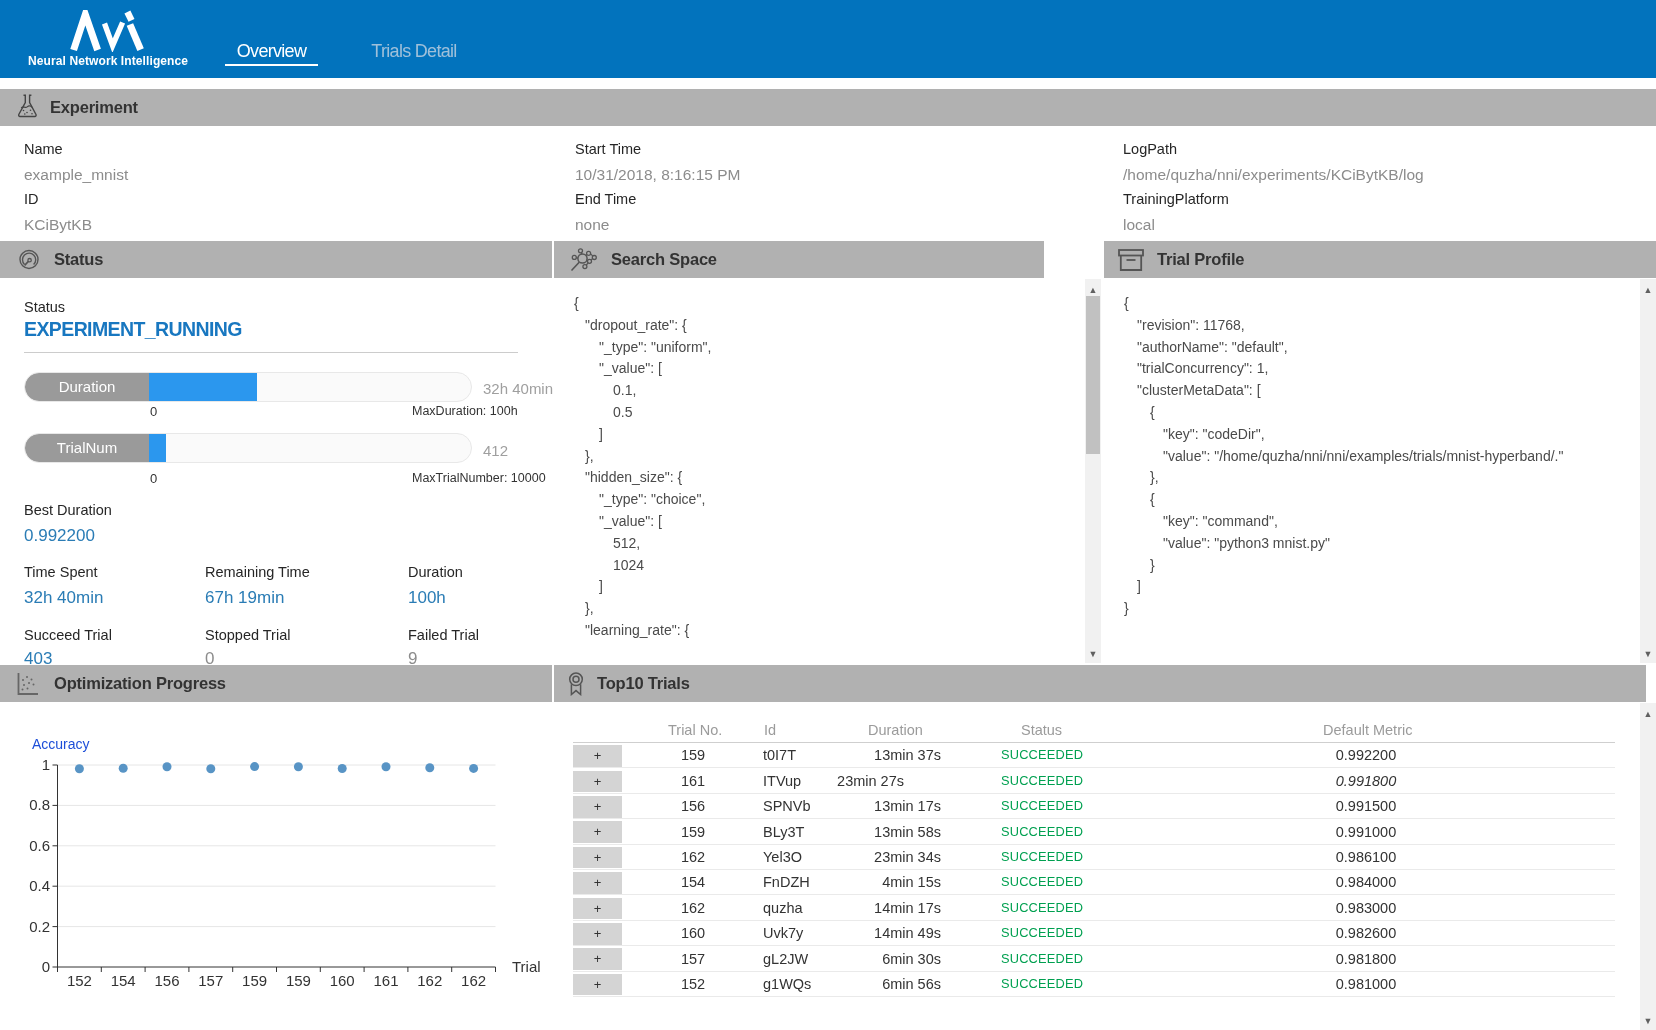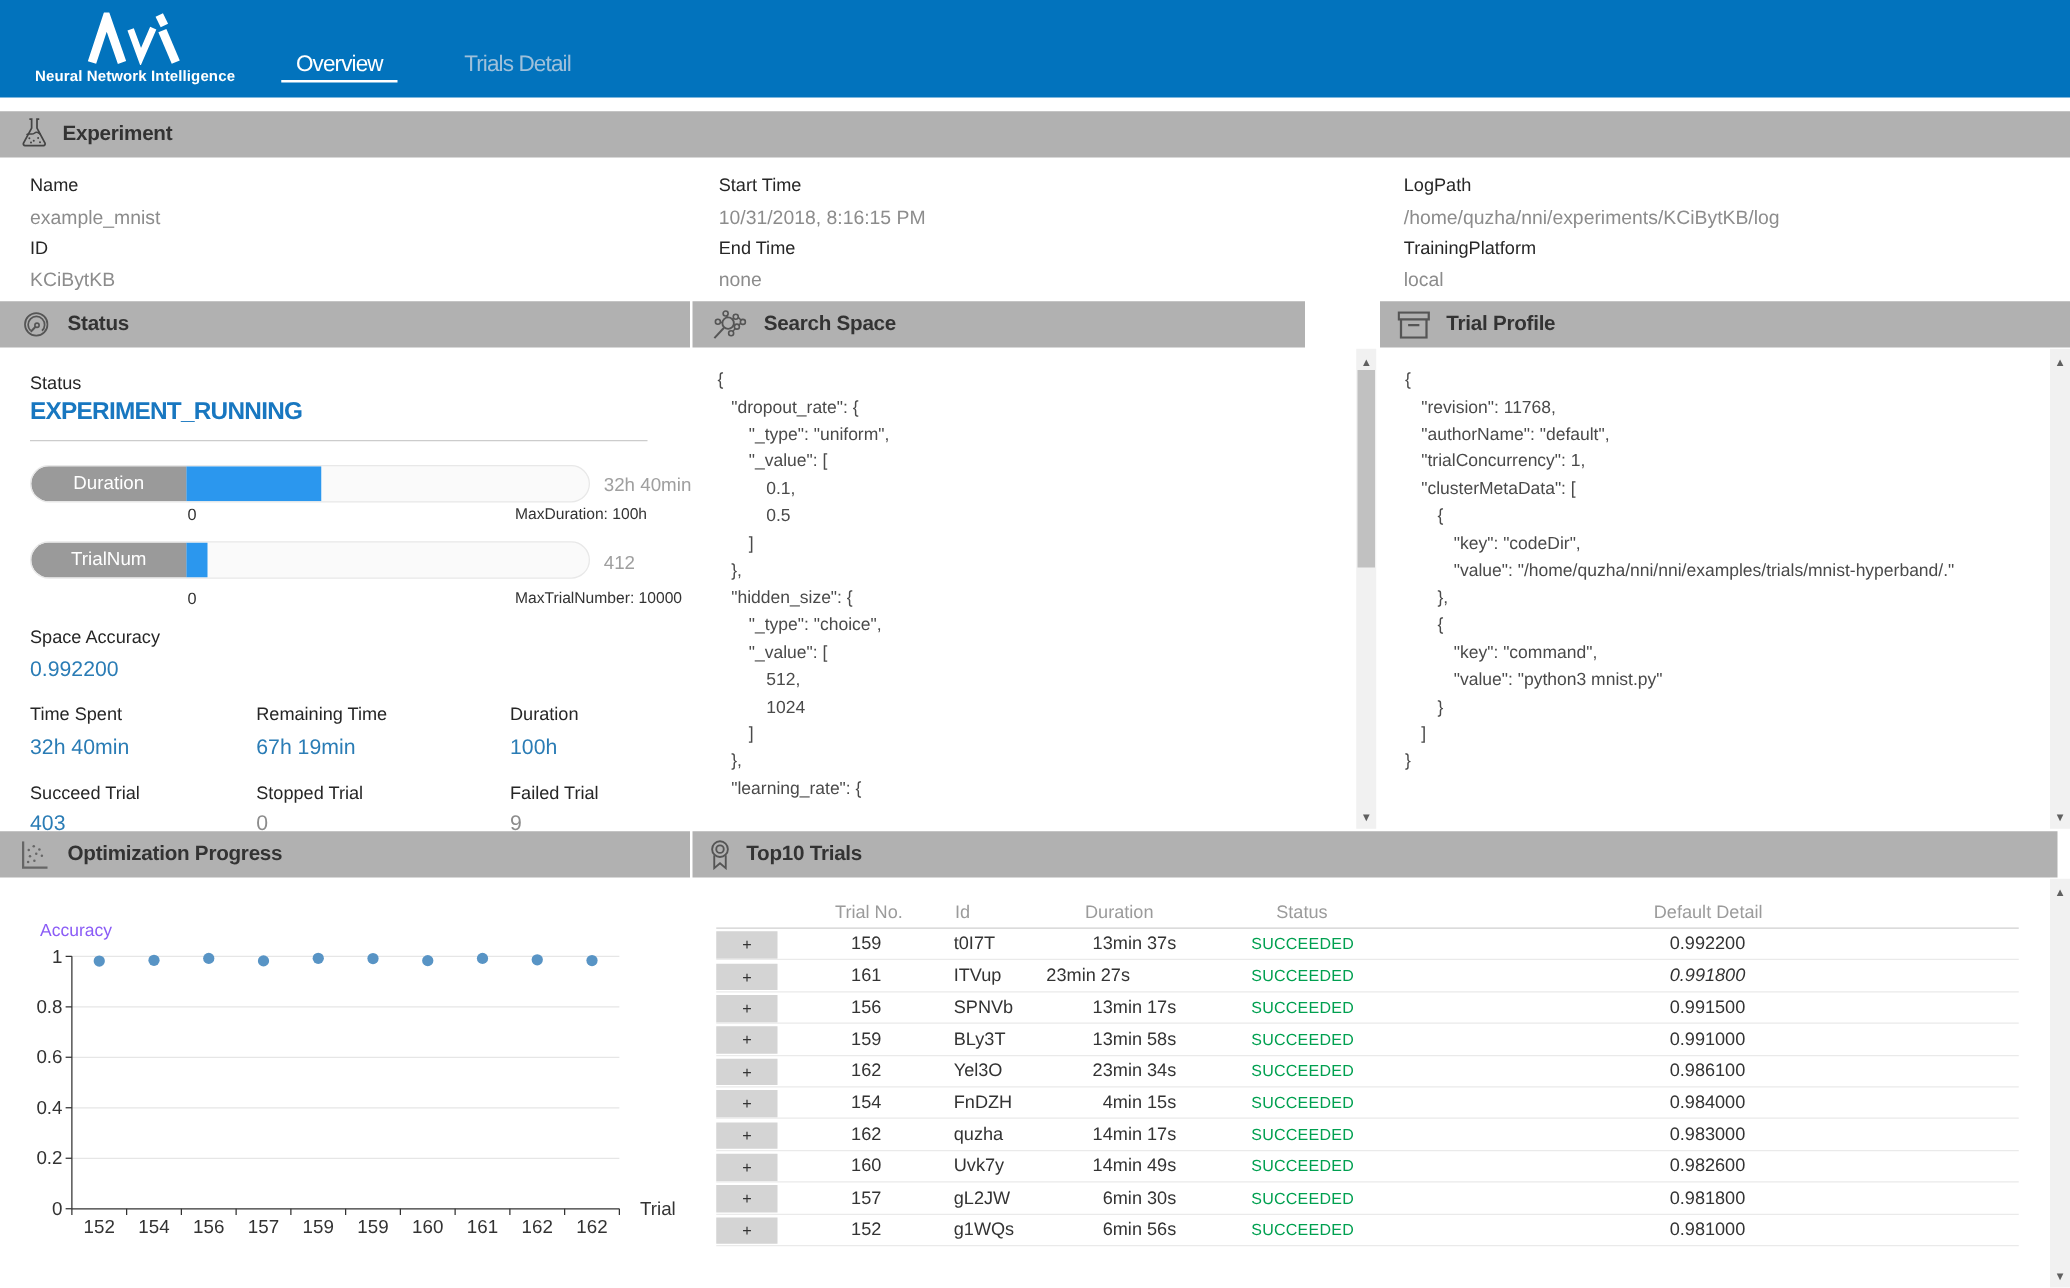--- a/index.html
+++ b/index.html
@@ -94,21 +94,21 @@
 <div class="subtxt" style="left:412px; top:404px; font-size:12.5px;">MaxDuration: 100h</div>
 
 <div class="pill" style="top:433px;">
   <div class="pfill" style="width:17px;"></div>
   <div class="plabel">TrialNum</div>
 </div>
 <div class="grayv" style="left:483px; top:442px; font-size:15px; color:#9f9f9f;">412</div>
 <div class="subtxt" style="left:150px; top:471px;">0</div>
 <div class="subtxt" style="left:412px; top:471px; font-size:12.5px;">MaxTrialNumber: 10000</div>
 
-<div class="lbl" style="left:24px; top:502px;">Space Accuracy</div>
+<div class="lbl" style="left:24px; top:502px;">Best Duration</div>
 <div class="bluev" style="left:24px; top:526px;">0.992200</div>
 
 <div class="lbl" style="left:24px; top:564px;">Time Spent</div>
 <div class="lbl" style="left:205px; top:564px;">Remaining Time</div>
 <div class="lbl" style="left:408px; top:564px;">Duration</div>
 <div class="bluev" style="left:24px; top:588px;">32h 40min</div>
 <div class="bluev" style="left:205px; top:588px;">67h 19min</div>
 <div class="bluev" style="left:408px; top:588px;">100h</div>
 
 <div class="lbl" style="left:24px; top:627px;">Succeed Trial</div>
@@ -205,21 +205,21 @@
     <circle cx="14.5" cy="6.5" r="1" fill="#666"></circle>
       <circle cx="7" cy="12" r="1" fill="#666"></circle>
     <circle cx="12" cy="10" r="1" fill="#666"></circle>
       <circle cx="16.5" cy="11.5" r="1" fill="#666"></circle>
     <circle cx="5.5" cy="16.5" r="1" fill="#666"></circle>
       <circle cx="10.5" cy="15.5" r="1" fill="#666"></circle>
   </svg>
   <div class="bartitle" style="left:54px;">Optimization Progress</div>
 </div>
 
-<div class="abs" style="left:32px; top:736px; font-size:14px; color:#8b5cf6;">Accuracy</div>
+<div class="abs" style="left:32px; top:736px; font-size:14px; color:#1d4ed8;">Accuracy</div>
 <svg class="abs" style="left:0; top:750px;" width="552px" height="250px" viewBox="0 0 552 250">
   <g stroke="#e6e6e6" stroke-width="1">
     <line x1="57.5" y1="15" x2="495.5" y2="15"></line>
     <line x1="57.5" y1="55.4" x2="495.5" y2="55.4"></line>
     <line x1="57.5" y1="95.8" x2="495.5" y2="95.8"></line>
     <line x1="57.5" y1="136.2" x2="495.5" y2="136.2"></line>
     <line x1="57.5" y1="176.6" x2="495.5" y2="176.6"></line>
   </g>
   <g stroke="#333" stroke-width="1">
     <line x1="57.5" y1="15" x2="57.5" y2="217"></line>
@@ -283,21 +283,21 @@
     <circle cx="8" cy="7.3" r="3" fill="none" stroke="#555" stroke-width="1.5"></circle>
     <path d="M3.4 12.2 L3.4 22.5 L8 18.6 L12.6 22.5 L12.6 12.2" fill="none" stroke="#555" stroke-width="1.5"></path>
   </svg>
   <div class="bartitle" style="left:43px;">Top10 Trials</div>
 </div>
 
 <div class="thead" style="left:668px; top:722px;">Trial No.</div>
 <div class="thead" style="left:764px; top:722px;">Id</div>
 <div class="thead" style="left:868px; top:722px;">Duration</div>
 <div class="thead" style="left:1021px; top:722px;">Status</div>
-<div class="thead" style="left:1323px; top:722px;">Default Detail</div>
+<div class="thead" style="left:1323px; top:722px;">Default Metric</div>
 <div class="rowline" style="left:573px; top:741.9px; width:1042px; background:#cfcfcf;"></div>
 <div class="pluscell" style="top:745.2px;">+</div>
 <div class="tcell" style="left:653px; top:747.4px; width:80px; text-align:center;">159</div>
 <div class="tcell" style="left:763px; top:747.4px;">t0I7T</div>
 <div class="tcell" style="left:841px; top:747.4px; width:100px; text-align:right;">13min 37s</div>
 <div class="tcell green" style="left:1001px; top:747.4px;">SUCCEEDED</div>
 <div class="tcell" style="left:1316px; top:747.4px; width:100px; text-align:center;">0.992200</div>
 <div class="rowline" style="left:573px; top:767.3px; width:1042px;"></div>
 <div class="pluscell" style="top:770.6px;">+</div>
 <div class="tcell" style="left:653px; top:772.8px; width:80px; text-align:center;">161</div>

